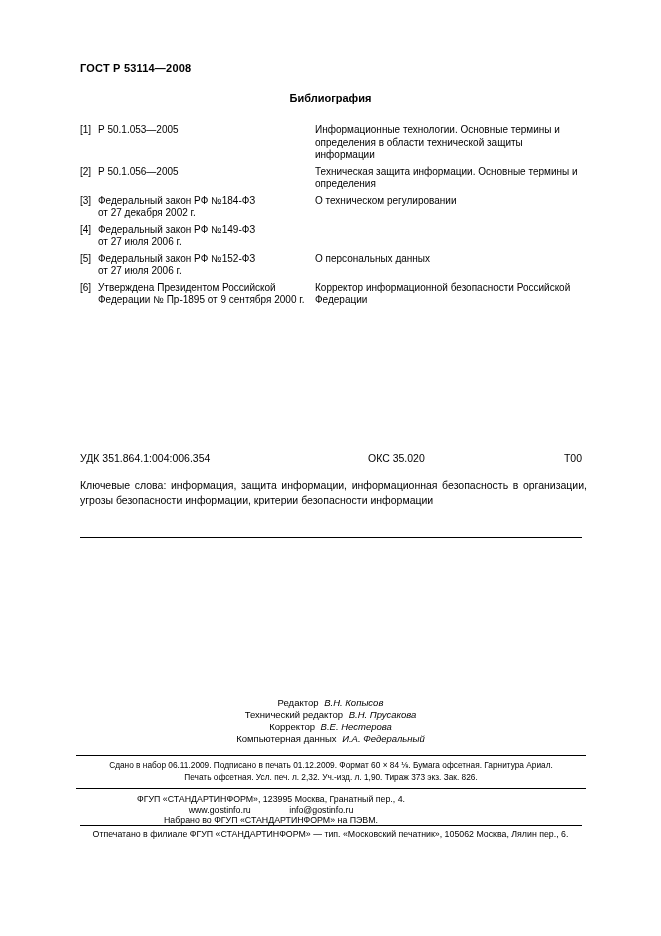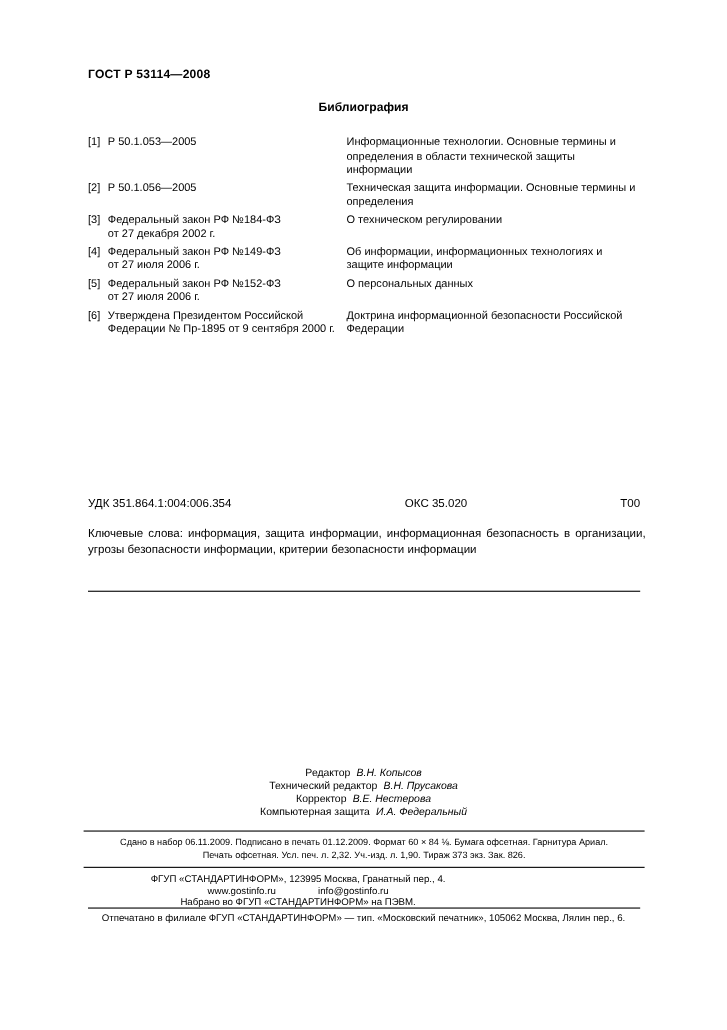--- a/index.html
+++ b/index.html
@@ -130,33 +130,32 @@
     <div class="bib-entry">
       <span class="ref">[3]</span>
       <span class="src">Федеральный закон РФ №184-ФЗ
 от 27 декабря 2002 г.</span>
       <span class="desc">О техническом регулировании</span>
     </div>
     <div class="bib-entry">
       <span class="ref">[4]</span>
       <span class="src">Федеральный закон РФ №149-ФЗ
 от 27 июля 2006 г.</span>
-      <span class="desc">Об информации, информационных технологиях и защите информации</span>
     </div>
     <div class="bib-entry">
       <span class="ref">[5]</span>
       <span class="src">Федеральный закон РФ №152-ФЗ
 от 27 июля 2006 г.</span>
       <span class="desc">О персональных данных</span>
     </div>
     <div class="bib-entry">
       <span class="ref">[6]</span>
       <span class="src">Утверждена Президентом Российской
 Федерации № Пр-1895 от 9 сентября 2000 г.</span>
-      <span class="desc">Доктрина информационной безопасности Российской Федерации</span>
+      <span class="desc">Корректор информационной безопасности Российской Федерации</span>
     </div>
   </div>
 
   <div class="codes-row">
     <span class="udk">УДК 351.864.1:004:006.354</span>
     <span class="oks">ОКС 35.020</span>
     <span class="cat">Т00</span>
   </div>
 
   <div class="keywords">Ключевые слова: информация, защита информации, информационная безопасность в организации, угрозы безопасности информации, критерии безопасности информации</div>
@@ -170,21 +169,21 @@
     </div>
     <div class="staff-line">
       <span class="role">Технический редактор</span>
       <span class="it">В.Н. Прусакова</span>
     </div>
     <div class="staff-line">
       <span class="role">Корректор</span>
       <span class="it">В.Е. Нестерова</span>
     </div>
     <div class="staff-line">
-      <span class="role">Компьютерная защита</span>
+      <span class="role">Компьютерная данных</span>
       <span class="it">И.А. Федеральный</span>
     </div>
   </div>
 
   <div class="print-block">
     <div class="print-line">
       <span>Сдано в набор 06.11.2009.</span>
       <span>Подписано в печать 01.12.2009.</span>
       <span>Формат 60 × 84 ⅛.</span>
       <span>Бумага офсетная.</span>

